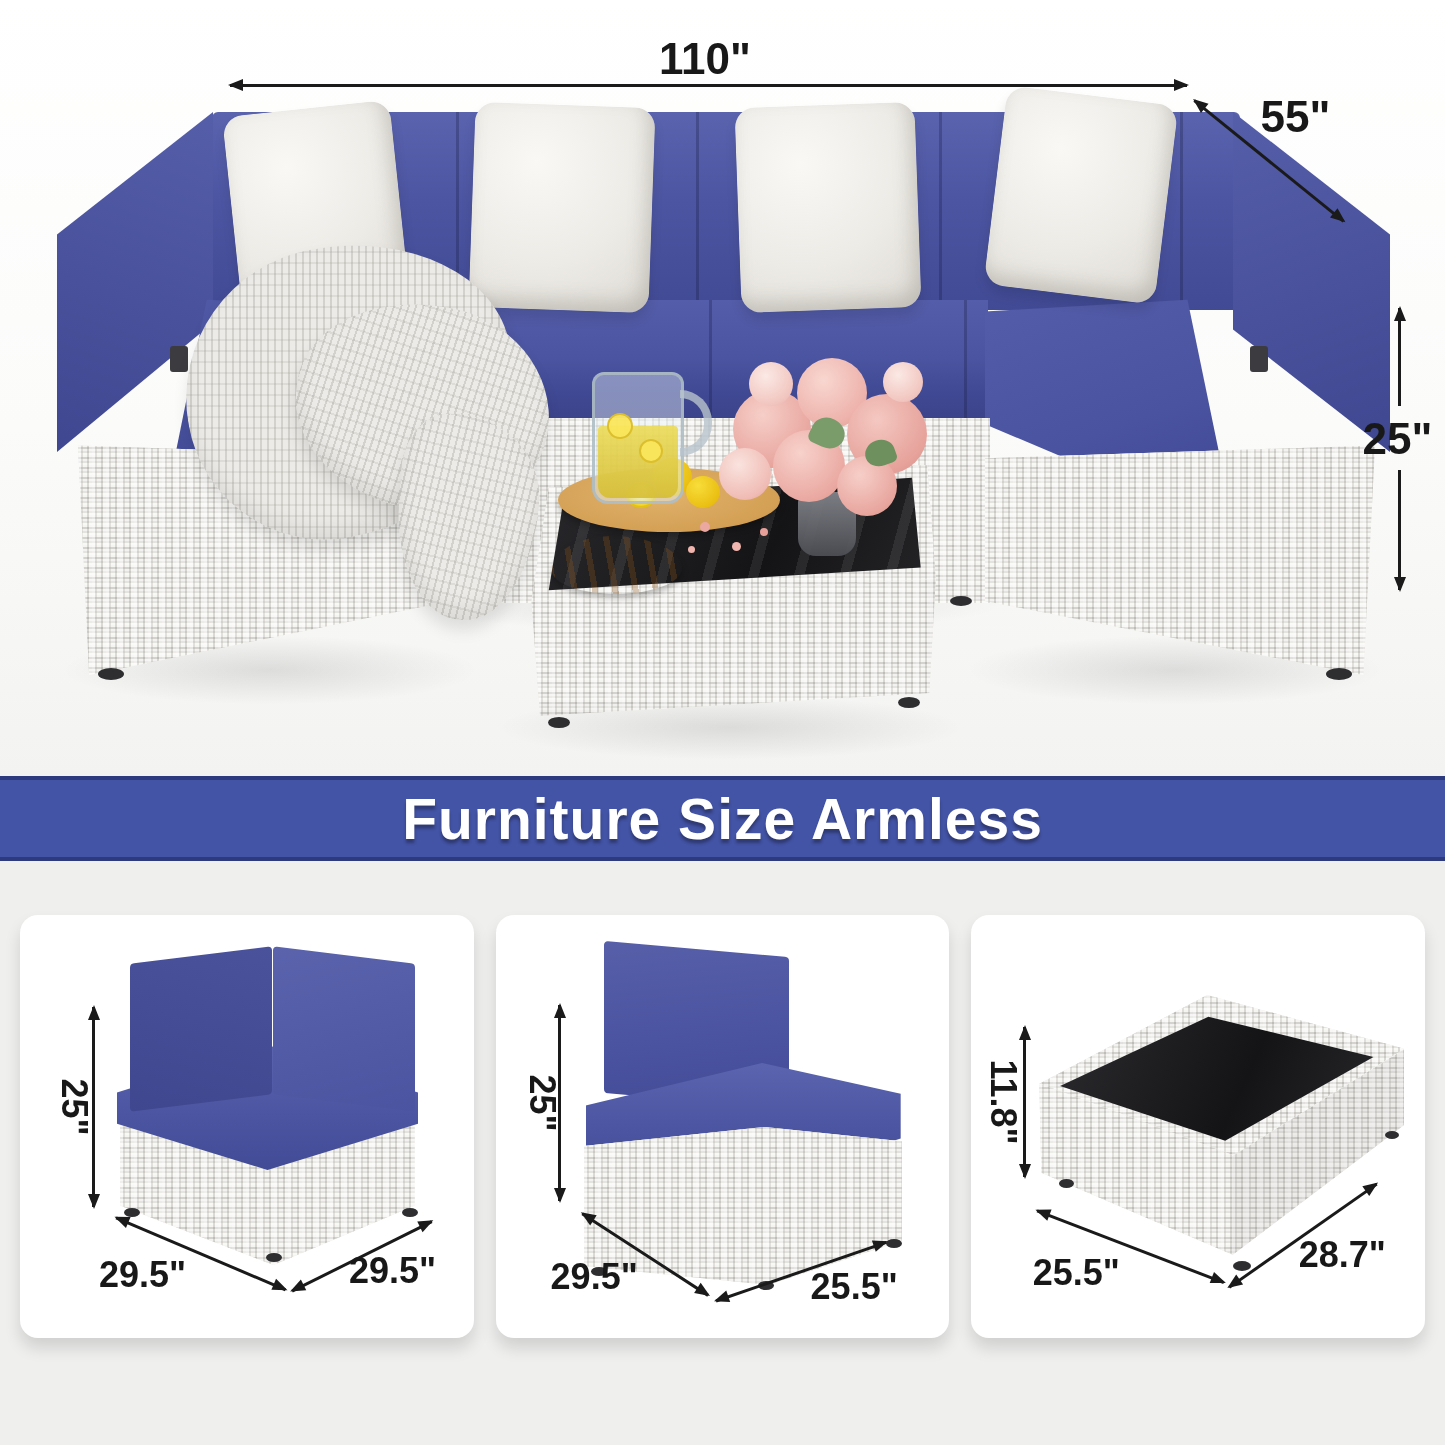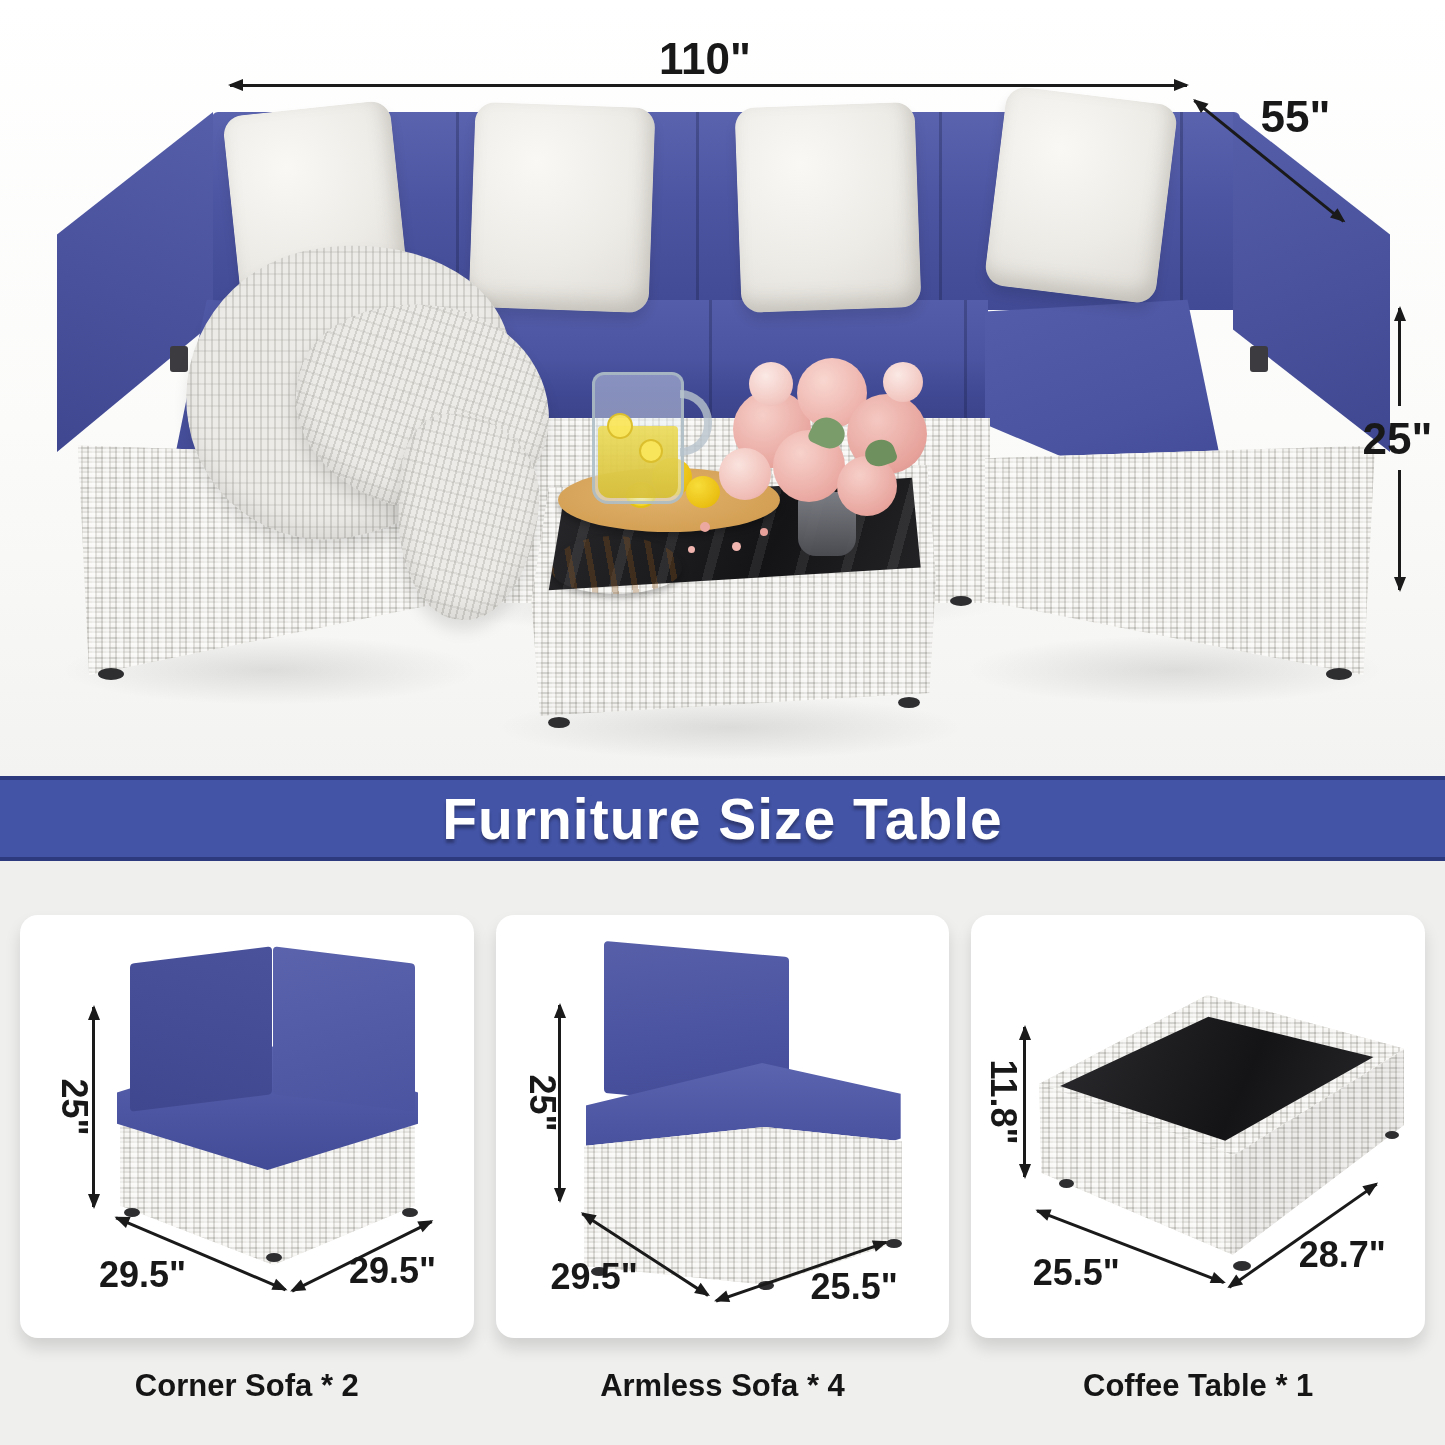--- a/index.html
+++ b/index.html
@@ -201,21 +201,21 @@
 
     <div class="dimlabel dim-hero" style="left:1238px;top:94px;width:115px;">55"</div>
     <div class="arrow" style="left:1194px;top:100px;width:192px;transform:rotate(39deg);"></div>
 
     <div class="arrow hs" style="left:1398px;top:308px;width:98px;transform:rotate(90deg);"></div>
     <div class="dimlabel dim-hero" style="left:1350px;top:416px;width:95px;">25"</div>
     <div class="arrow he" style="left:1398px;top:470px;width:120px;transform:rotate(90deg);"></div>
   </div>
 
   <div class="banner">
-    <span class="banner-title">Furniture Size Table</span>
+    <span class="banner-title">Furniture Size Armless</span>
   </div>
 
   <div class="bottom">
     <div class="cards">
 
       <div class="card">
         <div class="wk abs" style="left:100px;top:170px;width:295px;height:180px;
              clip-path:polygon(0 15%,50% 0,100% 15%,100% 67%,52% 100%,0 67%);"></div>
         <div class="abs" style="left:97px;top:130px;width:301px;height:125px;
              clip-path:polygon(0 38%,50% 0,100% 38%,100% 63%,50% 100%,0 63%);
@@ -277,20 +277,15 @@
         <div class="dimlabel dim-card rot90" style="left:-18px;top:167px;width:100px;">11.8"</div>
 
         <div class="arrow" style="left:66px;top:295px;width:200px;transform:rotate(21deg);"></div>
         <div class="dimlabel dim-card" style="left:30px;top:338px;width:150px;">25.5"</div>
 
         <div class="arrow" style="left:258px;top:370px;width:180px;transform:rotate(-35deg);"></div>
         <div class="dimlabel dim-card" style="left:296px;top:320px;width:150px;">28.7"</div>
       </div>
     </div>
 
-    <div class="captions">
-      <div class="caption">Corner Sofa * 2</div>
-      <div class="caption">Armless Sofa * 4</div>
-      <div class="caption">Coffee Table * 1</div>
-    </div>
   </div>
 
 </div>
 
 </body></html>

